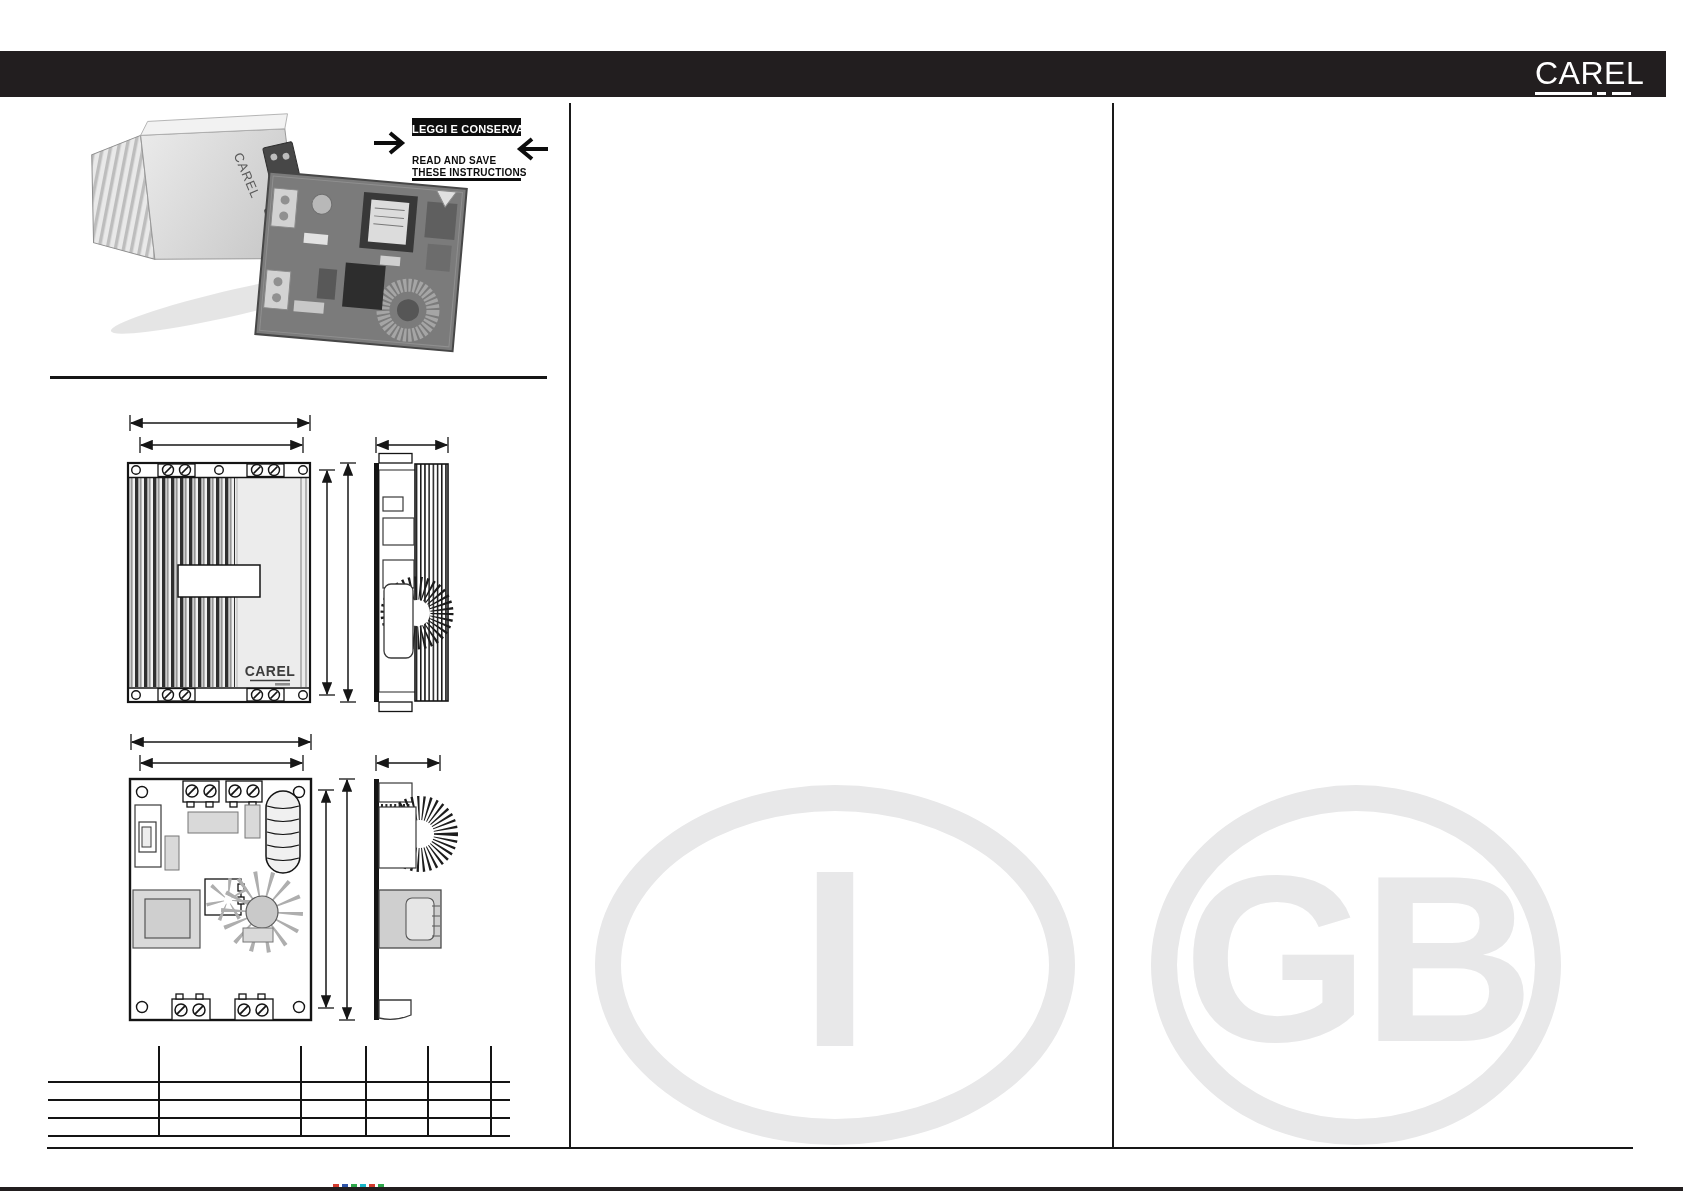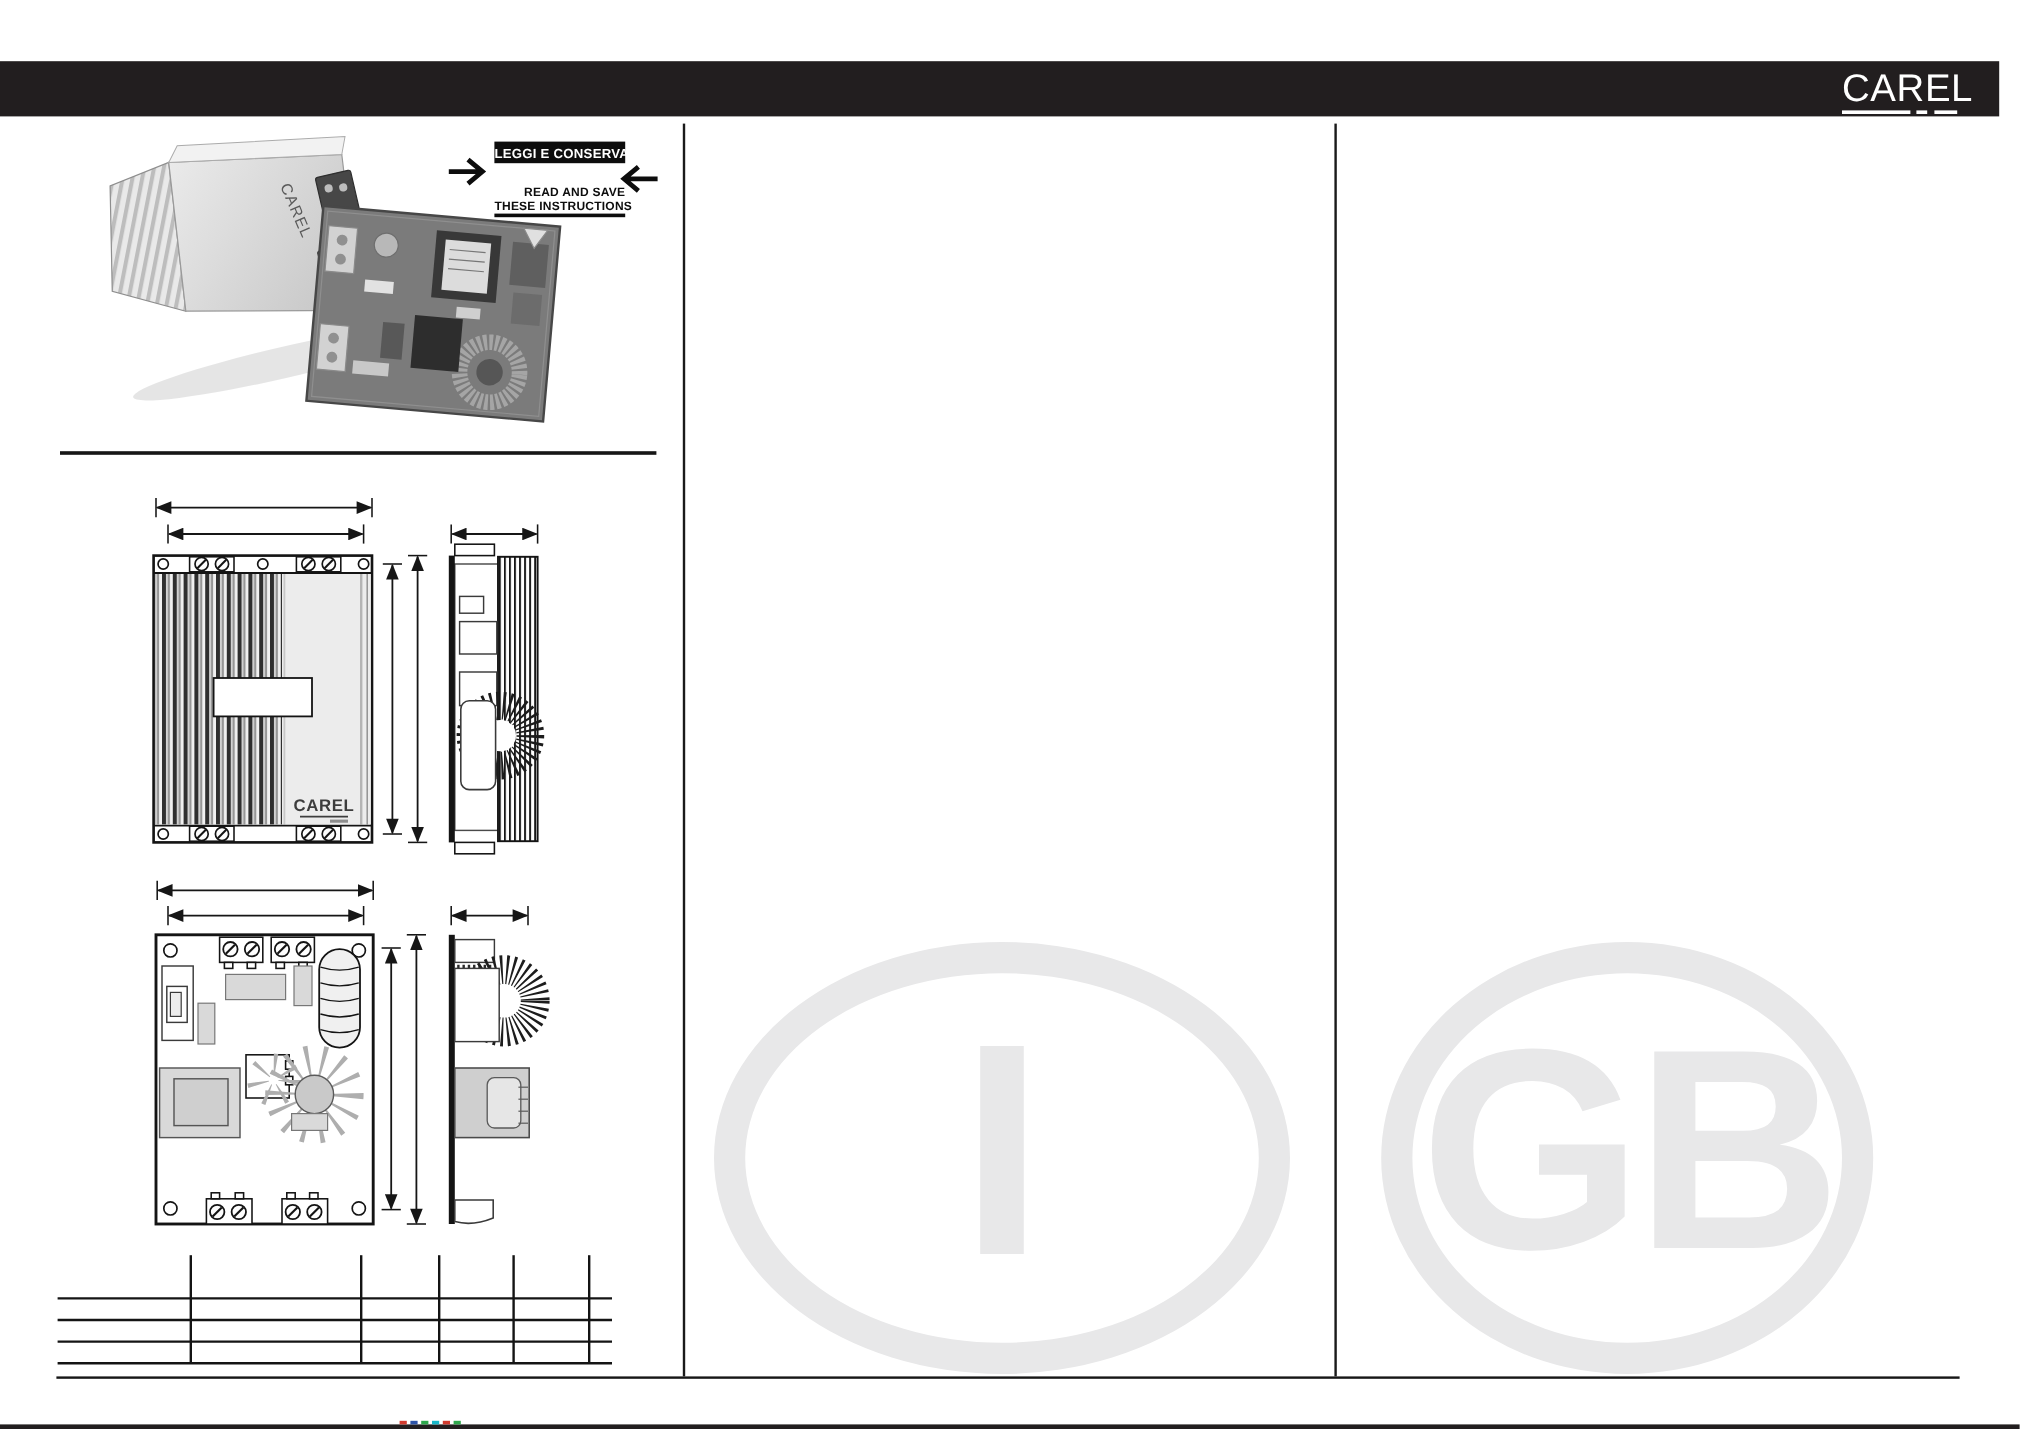--- a/index.html
+++ b/index.html
@@ -14,21 +14,21 @@
   .logo-underline .s1 { width:57px; height:3px; background:#fff; }
   .logo-underline .g1 { width:5px; }
   .logo-underline .s2 { width:9px; height:3px; background:#fff; }
   .logo-underline .g2 { width:6px; }
   .logo-underline .s3 { width:19px; height:3px; background:#fff; }
 
   
   .notice-box { position:absolute; left:412px; top:118px; width:109px; height:18px; background:#0d0d0d;
                 color:#fff; font-weight:bold; font-size:11px; line-height:13px; text-align:center;
                 padding-top:4.5px; box-sizing:border-box; letter-spacing:0.2px; white-space:nowrap; }
-  .notice-en { position:absolute; left:412px; top:155px; width:109px; text-align:right; font-weight:bold;
+  .notice-en { position:absolute; left:412px; top:155px; width:109px; text-align:left; font-weight:bold;
                font-size:10px; line-height:11.5px; color:#0d0d0d; letter-spacing:0.2px; white-space:nowrap; }
   .notice-underline { position:absolute; left:412px; top:178px; width:109px; height:2.5px; background:#0d0d0d; }
 
   
   .rule-photos { position:absolute; left:50px; top:376px; width:497px; height:2.5px; background:#161616; }
   .col-divider { position:absolute; top:103px; width:2px; height:1044px; background:#1a1a1a; }
   .d1 { left:569px; } .d2 { left:1112px; }
   .bottom-rule { position:absolute; left:47px; top:1147px; width:1586px; height:2px; background:#161616; }
   .bottom-bar { position:absolute; left:0; top:1187px; width:1683px; height:4px; background:#221e1f; }
   .reg-marks { position:absolute; left:333px; top:1184px; display:flex; gap:3px; }

